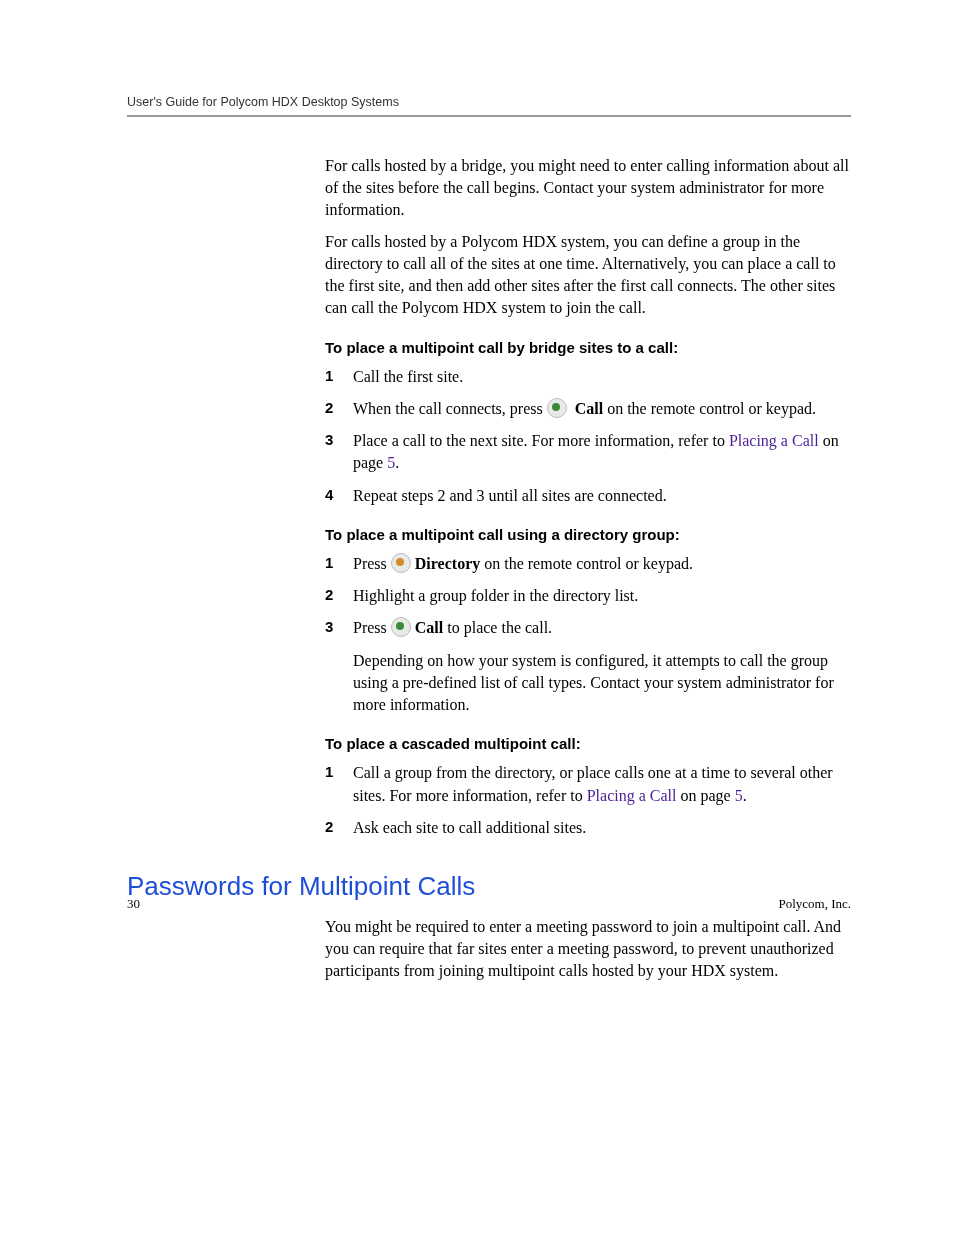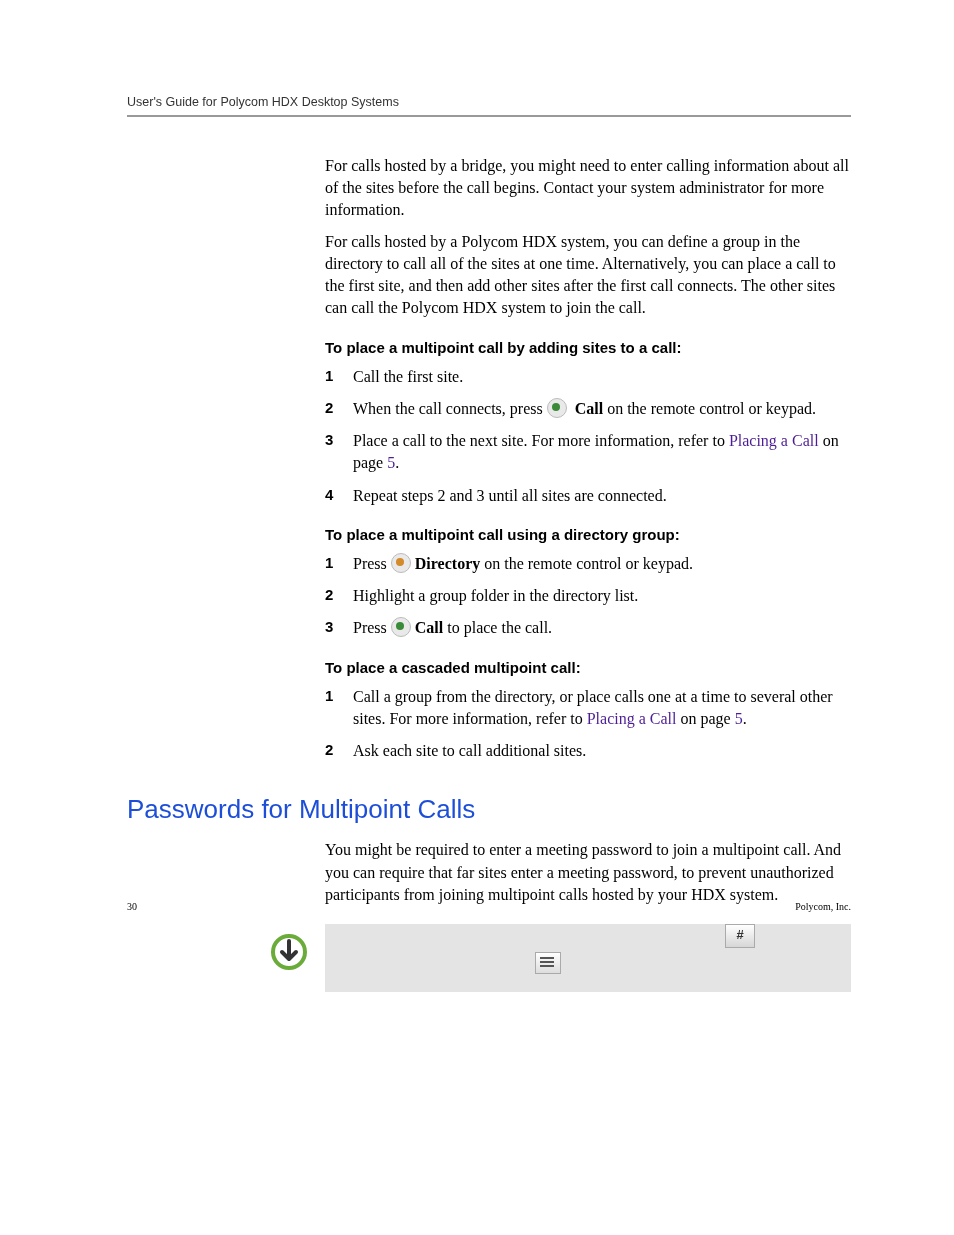--- a/index.html
+++ b/index.html
@@ -144,40 +144,40 @@
     font-size: 13px;
     line-height: 20px;
     font-weight: bold;
     color: #333;
   }
   .footer {
     position: absolute;
     bottom: 80px;
     left: 115px;
     right: 115px;
-    font-size: 10px;
+    font-size: 13px;
   }
   .footer-right {
     float: right;
   }
 </style>
 </head>
 <body>
 
 <div class="page">
 
   <div class="running-header">User's Guide for Polycom HDX Desktop Systems</div>
   <hr class="hr-line">
 
   <div class="content">
 
     <p>For calls hosted by a bridge, you might need to enter calling information about all of the sites before the call begins. Contact your system administrator for more information.</p>
     <p>For calls hosted by a Polycom HDX system, you can define a group in the directory to call all of the sites at one time. Alternatively, you can place a call to the first site, and then add other sites after the first call connects. The other sites can call the Polycom HDX system to join the call.</p>
 
-    <div class="sub-heading">To place a multipoint call by adding sites to a call:</div>
+    <div class="sub-heading">To place a multipoint call by bridge sites to a call:</div>
     <ol class="steps">
       <li>Call the first site.</li>
       <li>
         <span>When the call connects, press </span>
         <span class="icon-circle green"></span>
         <span>&nbsp;</span><strong>Call</strong><span> on the remote control or keypad.</span>
       </li>
       <li>
         <span>Place a call to the next site. For more information, refer to </span><span class="link">Placing a Call</span><span> on page </span><span class="link">5</span><span>.</span>
       </li>
@@ -185,20 +185,21 @@
     </ol>
 
     <div class="sub-heading">To place a multipoint call using a directory group:</div>
     <ol class="steps">
       <li>
         <span>Press </span><span class="icon-circle orange"></span><span>&nbsp;</span><strong>Directory</strong><span> on the remote control or keypad.</span>
       </li>
       <li>Highlight a group folder in the directory list.</li>
       <li>
         <span>Press </span><span class="icon-circle green"></span><span>&nbsp;</span><strong>Call</strong><span> to place the call.</span>
+        <p style="margin-top:10px;">Depending on how your system is configured, it attempts to call the group using a pre-defined list of call types. Contact your system administrator for more information.</p>
       </li>
     </ol>
 
     <div class="sub-heading">To place a cascaded multipoint call:</div>
     <ol class="steps">
       <li>
         <span>Call a group from the directory, or place calls one at a time to several other sites. For more information, refer to </span><span class="link">Placing a Call</span><span> on page </span><span class="link">5</span><span>.</span>
       </li>
       <li>Ask each site to call additional sites.</li>
     </ol>

